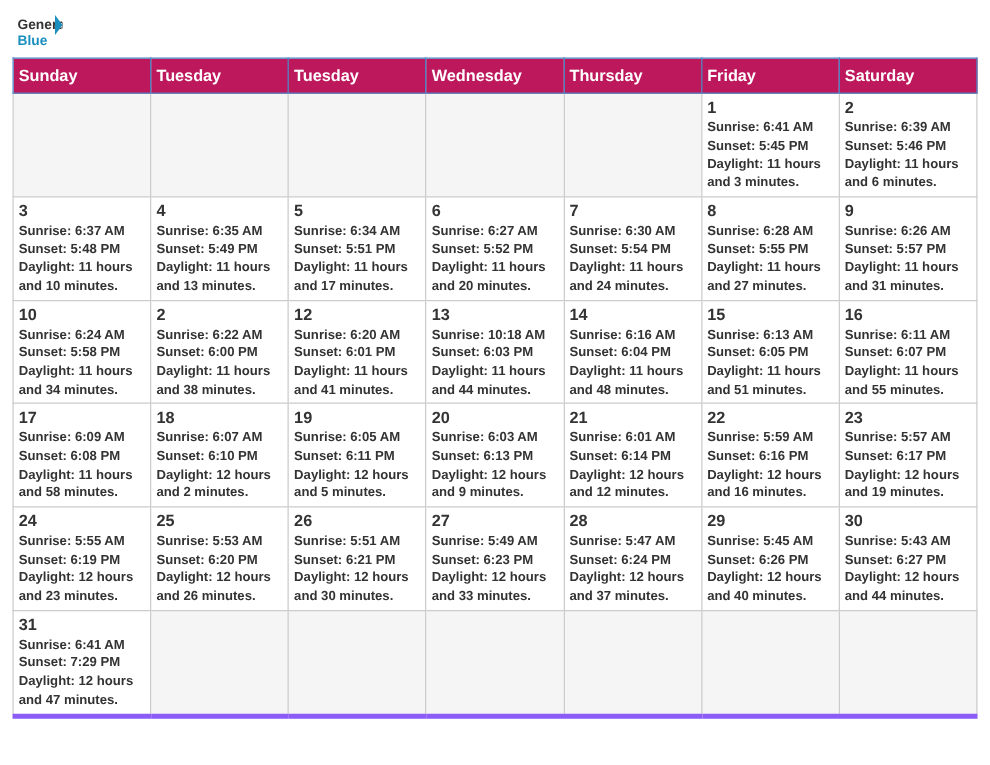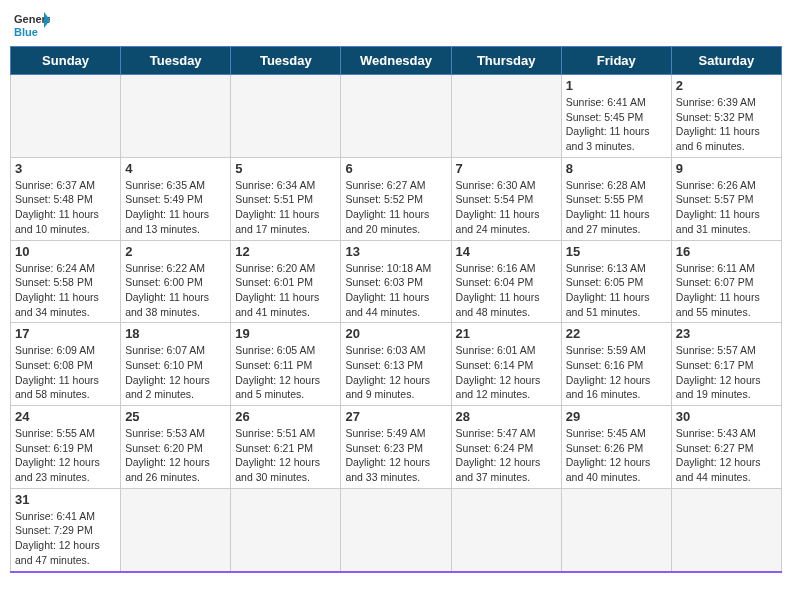--- a/index.html
+++ b/index.html
@@ -37,26 +37,26 @@
     .subtitle {
       font-size: 14px;
       color: #555;
     }
     .calendar {
       width: 100%;
       border-collapse: collapse;
       border: 1px solid #ccc;
     }
     .calendar th {
-      background-color: #0c4a6e;
+      background-color: #be185d;
       color: #fff;
       font-size: 13px;
       font-weight: bold;
       padding: 6px 4px;
-      text-align: center;
+      text-align: left;
       border: 1px solid #4a80c0;
     }
     .calendar td {
       border: 1px solid #ccc;
       vertical-align: top;
       padding: 3px 4px;
       width: calc(100% / 7);
       min-height: 80px;
       font-size: 11px;
       color: #333;
@@ -69,23 +69,24 @@
       font-size: 13px;
       font-weight: bold;
       color: #333;
       display: block;
       margin-bottom: 2px;
     }
     .day-info {
       font-size: 10.5px;
       color: #333;
       line-height: 1.4;
+      font-weight: bold;
     }
     .last-row td {
-      border-bottom: 2px solid #8b5cf6;
+      border-bottom: 4px solid #8b5cf6;
       margin-left: 43px;
     }
   </style>
 </head>
 <body>
 
 <div class="header-area">
   <div class="logo">
     <svg class="logo-icon" viewBox="0 0 36 28" xmlns="http://www.w3.org/2000/svg">
       <text x="0" y="13" font-size="11" font-family="Arial" fill="#333" font-weight="bold">General</text>
@@ -121,21 +122,21 @@
         <td>
           <span class="day-number">1</span>
           <div class="day-info">Sunrise: 6:41 AM
 Sunset: 5:45 PM
 Daylight: 11 hours
 and 3 minutes.</div>
         </td>
         <td>
           <span class="day-number">2</span>
           <div class="day-info">Sunrise: 6:39 AM
-Sunset: 5:32 PM
+Sunset: 5:46 PM
 Daylight: 11 hours
 and 6 minutes.</div>
         </td>
       </tr>
       <tr>
         <td>
           <span class="day-number">3</span>
           <div class="day-info">Sunrise: 6:37 AM
 Sunset: 5:48 PM
 Daylight: 11 hours

